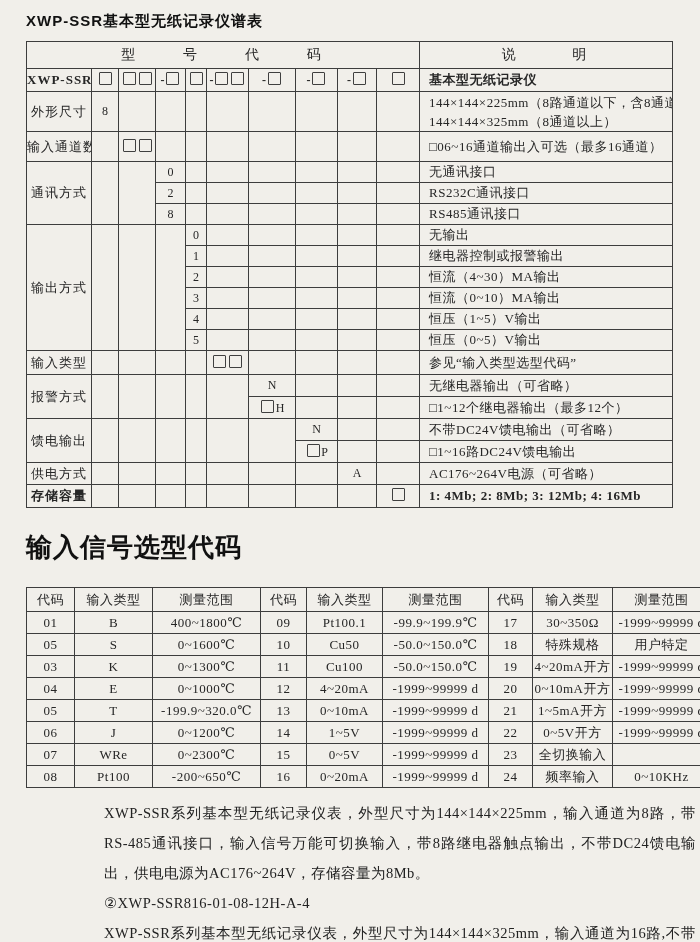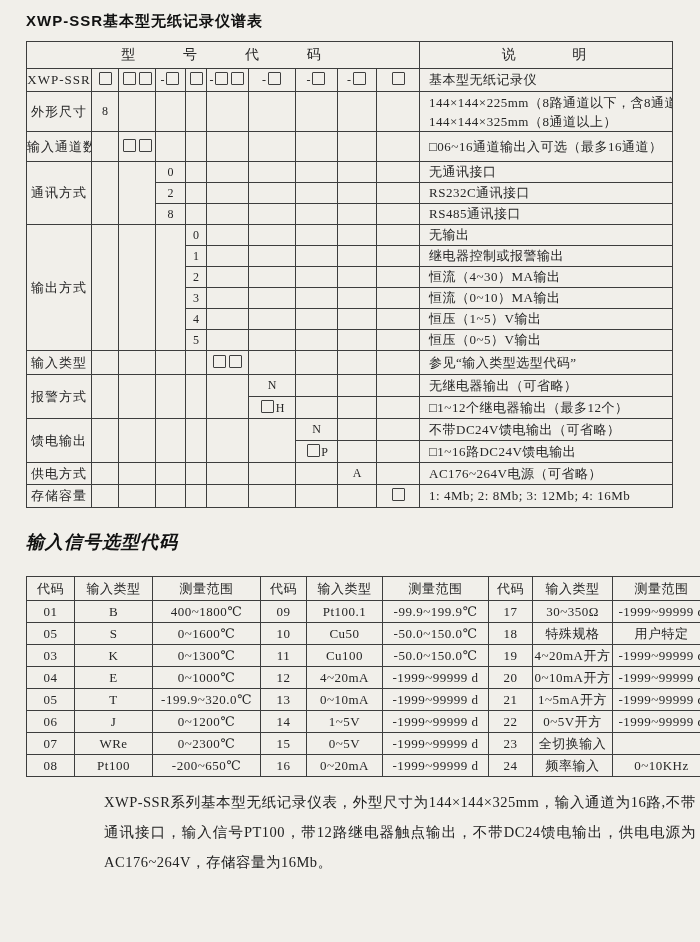--- a/index.html
+++ b/index.html
@@ -8,38 +8,38 @@
     background:#f1efea;
     color:#262626;
     font-family:"Liberation Serif","DejaVu Serif",serif;
   }
   .page{padding:8px 8px 0 26px;}
   h1,h2{
     font-family:"Liberation Sans","DejaVu Sans",sans-serif;
     font-weight:bold;color:#111;margin:0;
   }
   h1{font-size:15px;margin:4px 0 10px 0;letter-spacing:1px;}
-  h2{font-size:18px;margin:22px 0 22px 0;letter-spacing:1px;font-style:italic;}
+  h2{font-size:26px;margin:22px 0 22px 0;letter-spacing:1px;}
   table{border-collapse:collapse;table-layout:fixed;}
   td,th{border:1px solid #3d3d3d;font-size:13px;padding:0;overflow:hidden;white-space:nowrap;}
   
   .t1{width:646px;}
   .t1 .hdr td{height:26px;text-align:center;font-size:14px;}
   .t1 .th-codes{word-spacing:2.6em;letter-spacing:4px;}
   .t1 .th-desc{word-spacing:3.2em;letter-spacing:4px;}
   .t1 .lbl{text-align:center;letter-spacing:1px;}
   .t1 .codes{text-align:center;font-size:12px;}
   .t1 .desc{text-align:left;padding-left:9px;letter-spacing:0.5px;}
   .t1 .desc2{line-height:19px;}
   .cb{
     display:inline-block;width:11px;height:11px;
     border:1px solid #3f3f3f;background:transparent;
     vertical-align:-1px;margin:0 1.5px;border-radius:1px;
   }
-  .rh23{height:23px;} .rh40{height:40px;} .rh30{height:30px;}
+  .rh23{height:23px;font-weight:bold;} .rh40{height:40px;} .rh30{height:30px;}
   .rh21{height:21px;} .rh24{height:24px;} .rh22{height:22px;}
   
   .t2{width:658px;margin-top:2px;}
   .t2 tr{height:22px;}
   .t2 tr.head{height:24px;}
   .t2 td,.t2 th{text-align:center;font-weight:normal;letter-spacing:0.5px;}
   
   .examples{margin-top:10px;font-size:14.5px;color:#222;}
   .examples .line1{margin:0;line-height:26px;letter-spacing:0.5px;}
   .examples .codeline{margin:0 0 0 78px;line-height:30px;letter-spacing:0.5px;}
@@ -409,16 +409,18 @@
           <td>0~20mA</td>
           <td>-1999~99999 d</td>
           <td>24</td>
           <td>频率输入</td>
           <td>0~10KHz</td>
         </tr>
       </tbody>
   </table>
 
   <div class="examples">
+    <p class="body">XWP-SSR系列基本型无纸记录仪表，外型尺寸为144×144×225mm，输入通道为8路，带RS-485通讯接口，输入信号万能可切换输入，带8路继电器触点输出，不带DC24馈电输出，供电电源为AC176~264V，存储容量为8Mb。</p>
+    <p class="codeline">②XWP-SSR816-01-08-12H-A-4</p>
     <p class="body">XWP-SSR系列基本型无纸记录仪表，外型尺寸为144×144×325mm，输入通道为16路,不带通讯接口，输入信号PT100，带12路继电器触点输出，不带DC24馈电输出，供电电源为AC176~264V，存储容量为16Mb。</p>
   </div>
 
 </div>
 
 </body></html>

